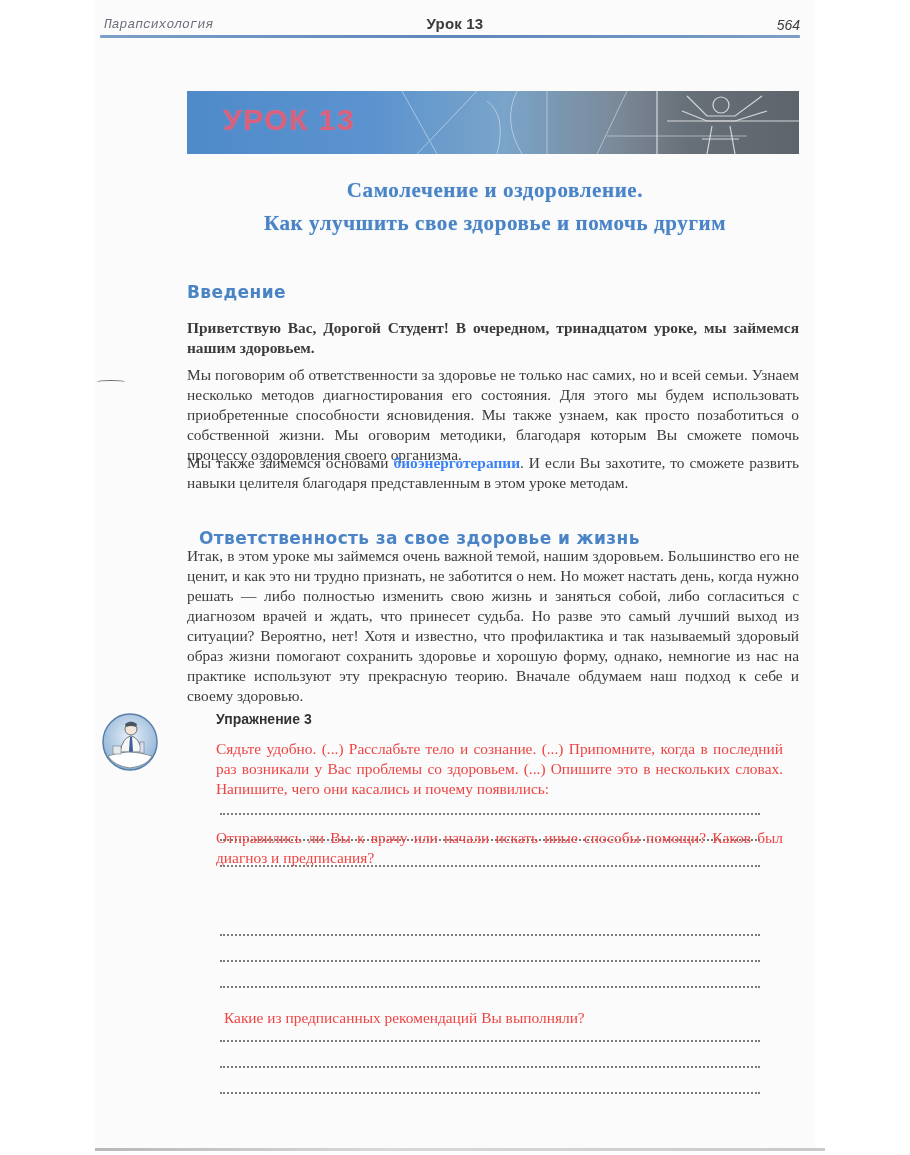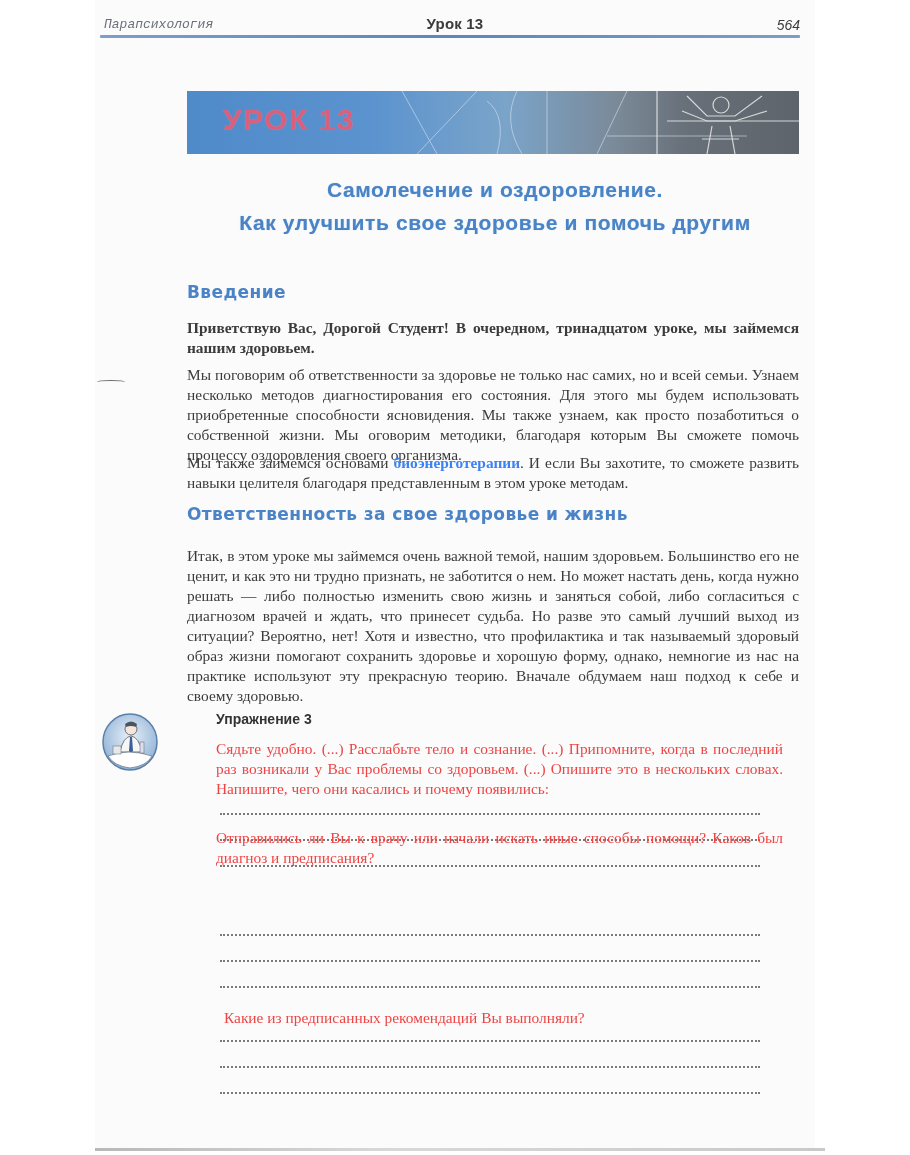--- a/index.html
+++ b/index.html
@@ -47,33 +47,33 @@
   .banner svg { position: absolute; left: 0; top: 0; }
   .banner-label {
     position: absolute; left: 36px; top: 12px;
     font-family: "Liberation Sans", sans-serif; font-weight: bold;
     font-size: 30px; color: #d9607c; letter-spacing: 1.5px;
     text-shadow: 0 0 1px rgba(255,150,170,0.6);
   }
   
   .title {
     position: absolute; left: 180px; width: 630px; text-align: center;
-    font-family: Liberation Sans, sans-serif; font-weight: bold;
+    font-family: Liberation Serif, serif; font-weight: bold;
     font-size: 21px; color: #4b84c6; letter-spacing: 0.6px;
     text-shadow: 0 0 1px #9cc0e6;
   }
   .t1 { top: 178px; }
   .t2 { top: 211px; }
   .h2 {
     position: absolute; left: 187px;
     font-family: "DejaVu Sans", sans-serif; font-weight: bold;
     font-size: 17px; color: #4b84c6; letter-spacing: 0.4px;
   }
   .h-intro { top: 282px; }
-  .h-resp { top: 504px; }
+  .h-resp { top: 528px; margin-left: 12px; }
   .para {
     position: absolute; left: 187px; width: 612px;
     font-size: 15.4px; line-height: 20px; color: #3b3b3b;
     text-align: justify;
   }
   .p1 { top: 318px; font-weight: bold; }
   .p2 { top: 365px; }
   .p3 { top: 453px; }
   .p4 { top: 546px; }
   .para b { font-weight: bold; color: #3b82f6; }

